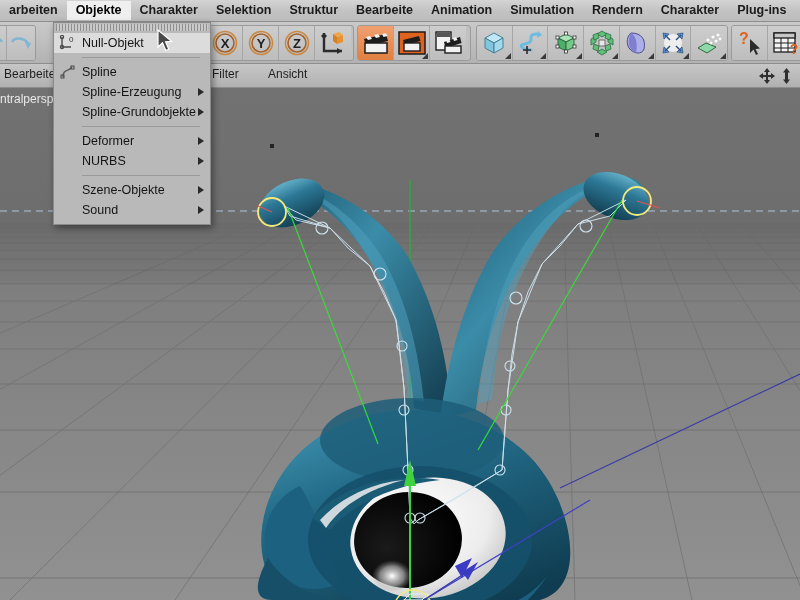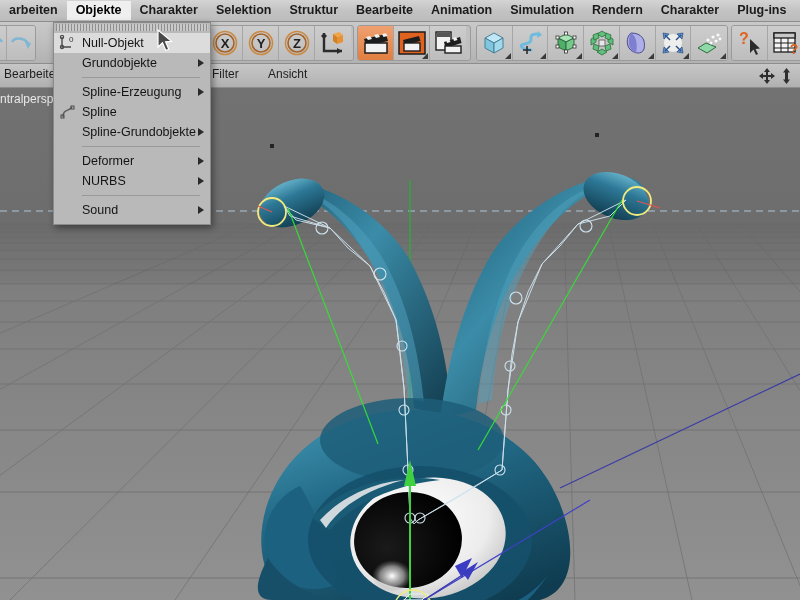--- a/index.html
+++ b/index.html
@@ -594,61 +594,61 @@
       <svg class="dd-ico" viewBox="0 0 20 16">
         <path d="M4,2 L4,12 L13,12" stroke="#4a4a4a" stroke-width="1.4" fill="none"></path>
         <circle cx="4" cy="2" r="1.6" fill="none" stroke="#4a4a4a" stroke-width="1.2"></circle>
         <circle cx="4" cy="12" r="1.6" fill="none" stroke="#4a4a4a" stroke-width="1.2"></circle>
         <text x="11" y="7" font-family="Liberation Sans, sans-serif" font-size="8" fill="#3a3a3a">0</text>
       </svg>
       <span>Null-Objekt</span>
     </div>
 
 
-    <div class="dd-item">
-      <span>Grundobjekte</span>
-      <span class="dd-arrow"></span>
-    </div>
 
     <div class="dd-sep"></div>
-
-    <div class="dd-item">
-      <span>Spline-Erzeugung</span>
-      <span class="dd-arrow"></span>
-    </div>
 
     <div class="dd-item">
       <svg class="dd-ico" viewBox="0 0 20 16">
         <path d="M5,13 C5,5 10,8 14,3" stroke="#5a5a5a" stroke-width="1.4" fill="none"></path>
         <rect x="3" y="11" width="3" height="3" fill="none" stroke="#4a4a4a" stroke-width="1"></rect>
         <rect x="13" y="2" width="3" height="3" fill="none" stroke="#4a4a4a" stroke-width="1"></rect>
       </svg>
       <span>Spline</span>
     </div>
 
     <div class="dd-item">
+      <span>Spline-Erzeugung</span>
+      <span class="dd-arrow"></span>
+    </div>
+
+    <div class="dd-item">
       <span>Spline-Grundobjekte</span>
       <span class="dd-arrow"></span>
     </div>
 
     <div class="dd-sep"></div>
 
     <div class="dd-item">
       <span>Deformer</span>
       <span class="dd-arrow"></span>
     </div>
 
     <div class="dd-item">
       <span>NURBS</span>
       <span class="dd-arrow"></span>
     </div>
 
 
     <div class="dd-sep"></div>
 
+    <div class="dd-item">
+      <span>Szene-Objekte</span>
+      <span class="dd-arrow"></span>
+    </div>
 
     <div class="dd-item">
       <span>Sound</span>
       <span class="dd-arrow"></span>
     </div>
   </div>
 
   <svg class="cursor" style="left:157px; top:29px;" width="18" height="24" viewBox="0 0 18 24">
     <polygon points="1,1 1,18 5.5,13.8 8.8,21.5 11.8,20.2 8.6,12.8 14.5,12.4" fill="#4a4a4a" stroke="#ffffff" stroke-width="1.2"></polygon>
   </svg>

